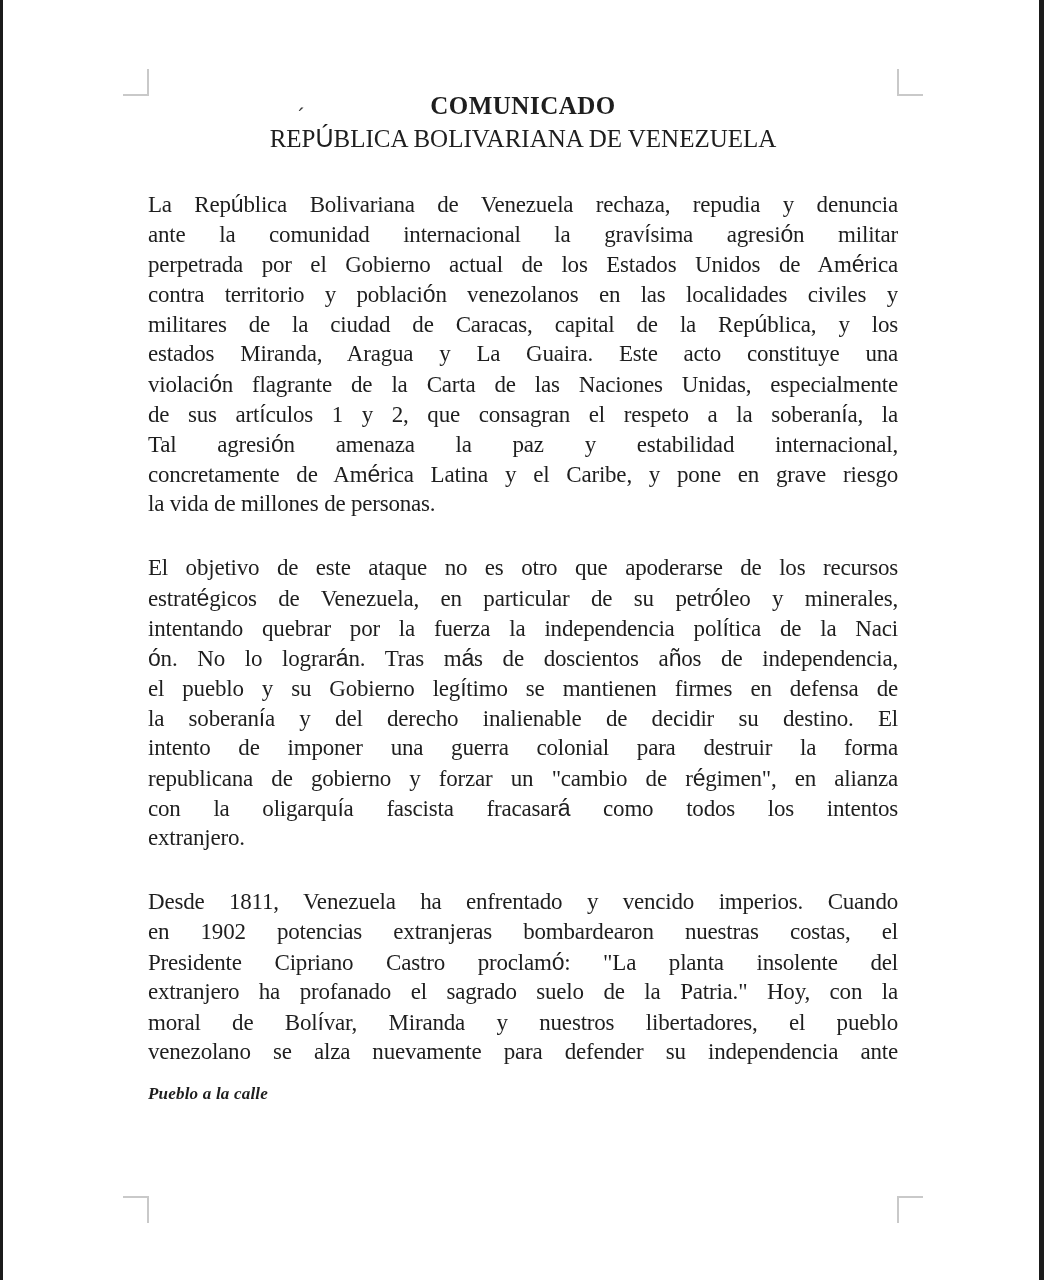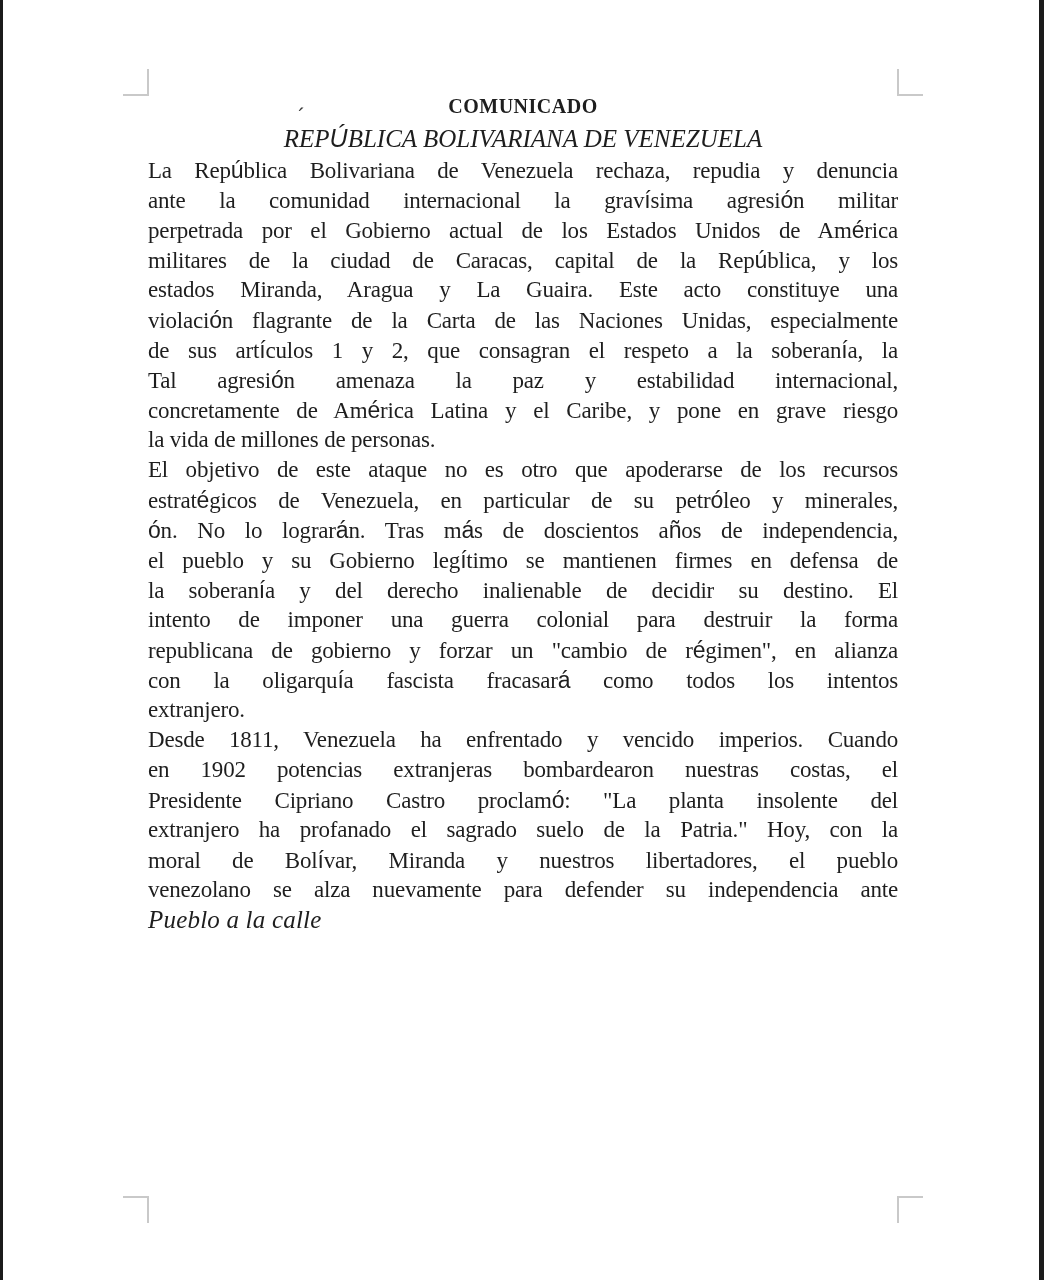--- a/index.html
+++ b/index.html
@@ -29,41 +29,41 @@
   .content{
     position:absolute;left:148px;top:90px;width:750px;
   }
   .stray{
     position:absolute;left:150px;top:16px;
     font-size:22px;line-height:22px;color:#3a3a3a;
     font-family:"Liberation Sans", sans-serif;
   }
   .title{
     text-align:center;font-weight:bold;
-    font-size:20px;line-height:32px;
+    font-size:25px;line-height:32px;
     letter-spacing:0.5px;
   }
   .subtitle{
     text-align:center;font-weight:normal;
-    font-size:25px;line-height:32px;font-style:italic;
+    font-size:25px;line-height:32px;
   }
-  .para{font-size:23px;}
+  .para{margin-top:34px;font-size:23px;}
   .para + .para{}
   .line{
     height:30px;line-height:30px;
     text-align:justify;text-align-last:justify;
     overflow:hidden;white-space:normal;
     letter-spacing:-0.2px;
   }
   .line.last{text-align:center;text-align-last:left;}
   .sub{font-family:"Liberation Sans", sans-serif;}
   .closing{
-    margin-top:0;
-    font-size:25px;line-height:30px;
-    font-weight:normal;font-style:italic;
+    margin-top:12px;
+    font-size:17px;line-height:30px;
+    font-weight:bold;font-style:italic;
     letter-spacing:0.2px;
   }
 </style>
 </head>
 <body>
 
 <div class="page">
   <div class="edge edge-left"></div>
   <div class="edge edge-right"></div>
 
@@ -74,31 +74,33 @@
 
   <div class="content">
     <div class="stray">´</div>
     <div class="title">COMUNICADO</div>
     <div class="subtitle">REP<span class="sub">Ú</span>BLICA BOLIVARIANA DE VENEZUELA</div>
 
     <div class="para">
         <div class="line">La Rep<span class="sub">ú</span>blica Bolivariana de Venezuela rechaza, repudia y denuncia</div>
         <div class="line">ante la comunidad internacional la grav<span class="sub">í</span>sima agresi<span class="sub">ó</span>n militar</div>
         <div class="line">perpetrada por el Gobierno actual de los Estados Unidos de Am<span class="sub">é</span>rica</div>
+        <div class="line">contra territorio y poblaci<span class="sub">ó</span>n venezolanos en las localidades civiles y</div>
         <div class="line">militares de la ciudad de Caracas, capital de la Rep<span class="sub">ú</span>blica, y los</div>
         <div class="line">estados Miranda, Aragua y La Guaira. Este acto constituye una</div>
         <div class="line">violaci<span class="sub">ó</span>n flagrante de la Carta de las Naciones Unidas, especialmente</div>
         <div class="line">de sus art<span class="sub">í</span>culos 1 y 2, que consagran el respeto a la soberan<span class="sub">í</span>a, la</div>
         <div class="line">Tal agresi<span class="sub">ó</span>n amenaza la paz y estabilidad internacional,</div>
         <div class="line">concretamente de Am<span class="sub">é</span>rica Latina y el Caribe, y pone en grave riesgo</div>
         <div class="line last">la vida de millones de personas.</div>
       </div>
     <div class="para">
         <div class="line">El objetivo de este ataque no es otro que apoderarse de los recursos</div>
         <div class="line">estrat<span class="sub">é</span>gicos de Venezuela, en particular de su petr<span class="sub">ó</span>leo y minerales,</div>
+        <div class="line">intentando quebrar por la fuerza la independencia pol<span class="sub">í</span>tica de la Naci</div>
         <div class="line"><span class="sub">ó</span>n. No lo lograr<span class="sub">á</span>n. Tras m<span class="sub">á</span>s de doscientos a<span class="sub">ñ</span>os de independencia,</div>
         <div class="line">el pueblo y su Gobierno leg<span class="sub">í</span>timo se mantienen firmes en defensa de</div>
         <div class="line">la soberan<span class="sub">í</span>a y del derecho inalienable de decidir su destino. El</div>
         <div class="line">intento de imponer una guerra colonial para destruir la forma</div>
         <div class="line">republicana de gobierno y forzar un "cambio de r<span class="sub">é</span>gimen", en alianza</div>
         <div class="line">con la oligarqu<span class="sub">í</span>a fascista fracasar<span class="sub">á</span> como todos los intentos</div>
         <div class="line last">extranjero.</div>
       </div>
     <div class="para">
         <div class="line">Desde 1811, Venezuela ha enfrentado y vencido imperios. Cuando</div>

